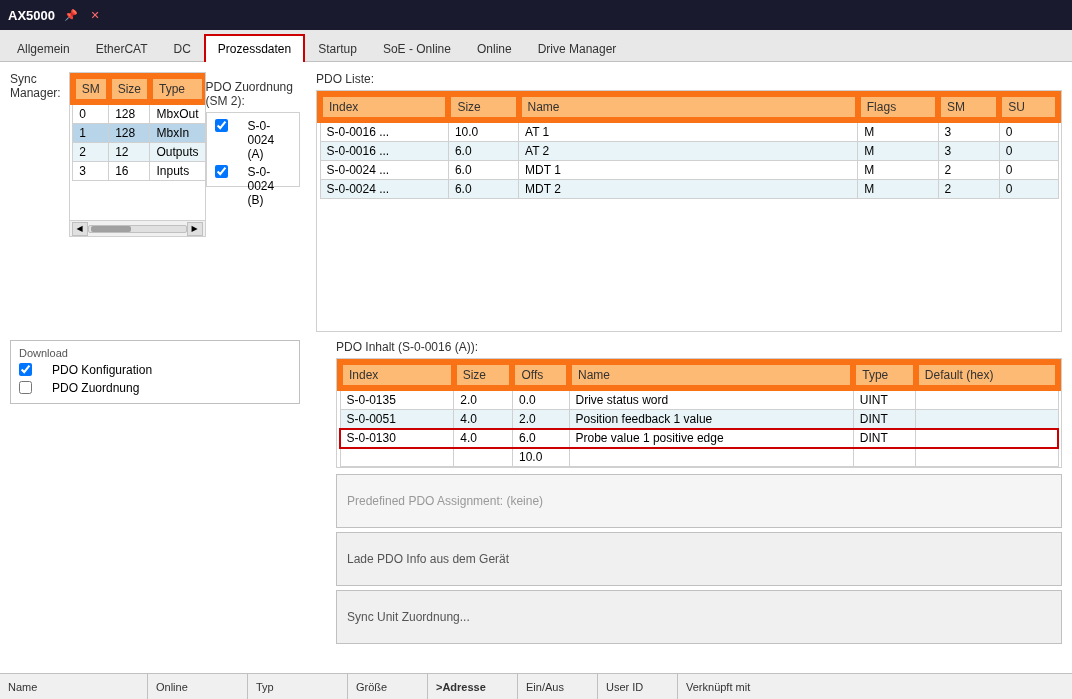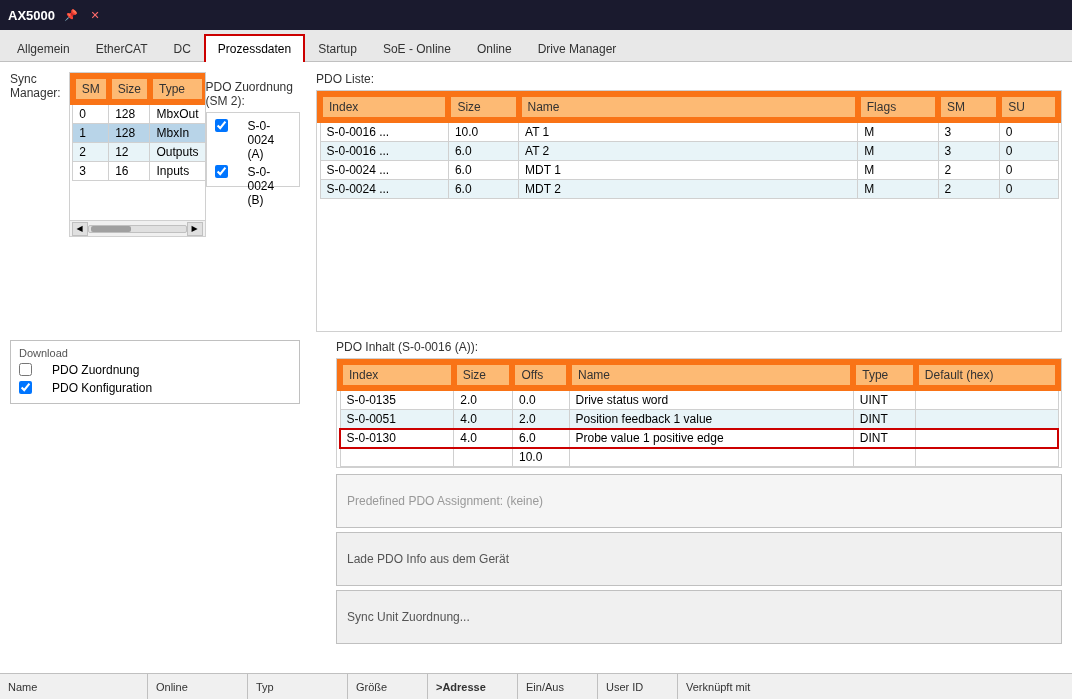--- a/index.html
+++ b/index.html
@@ -439,26 +439,26 @@
       </div>
     </div>
   </div>
 
   <div class="bottom-section">
 
     <div class="download-section">
       <div style="border:1px solid #c0c0c0; padding:6px 8px; background:white;">
         <div class="group-label">Download</div>
         <div class="checkbox-item">
+          <input type="checkbox" checked="" style="">
+          <span>PDO Konfiguration</span>
+        </div>
+        <div class="checkbox-item">
           <input type="checkbox" style="">
           <span>PDO Zuordnung</span>
-        </div>
-        <div class="checkbox-item">
-          <input type="checkbox" checked="" style="">
-          <span>PDO Konfiguration</span>
         </div>
       </div>
     </div>
 
     <div class="pdo-inhalt-section">
       <div class="section-label">PDO Inhalt (S-0-0016 (A)):</div>
       <div class="pdo-inhalt-table-wrapper">
         <table class="data-table">
           <thead>
             <tr>

